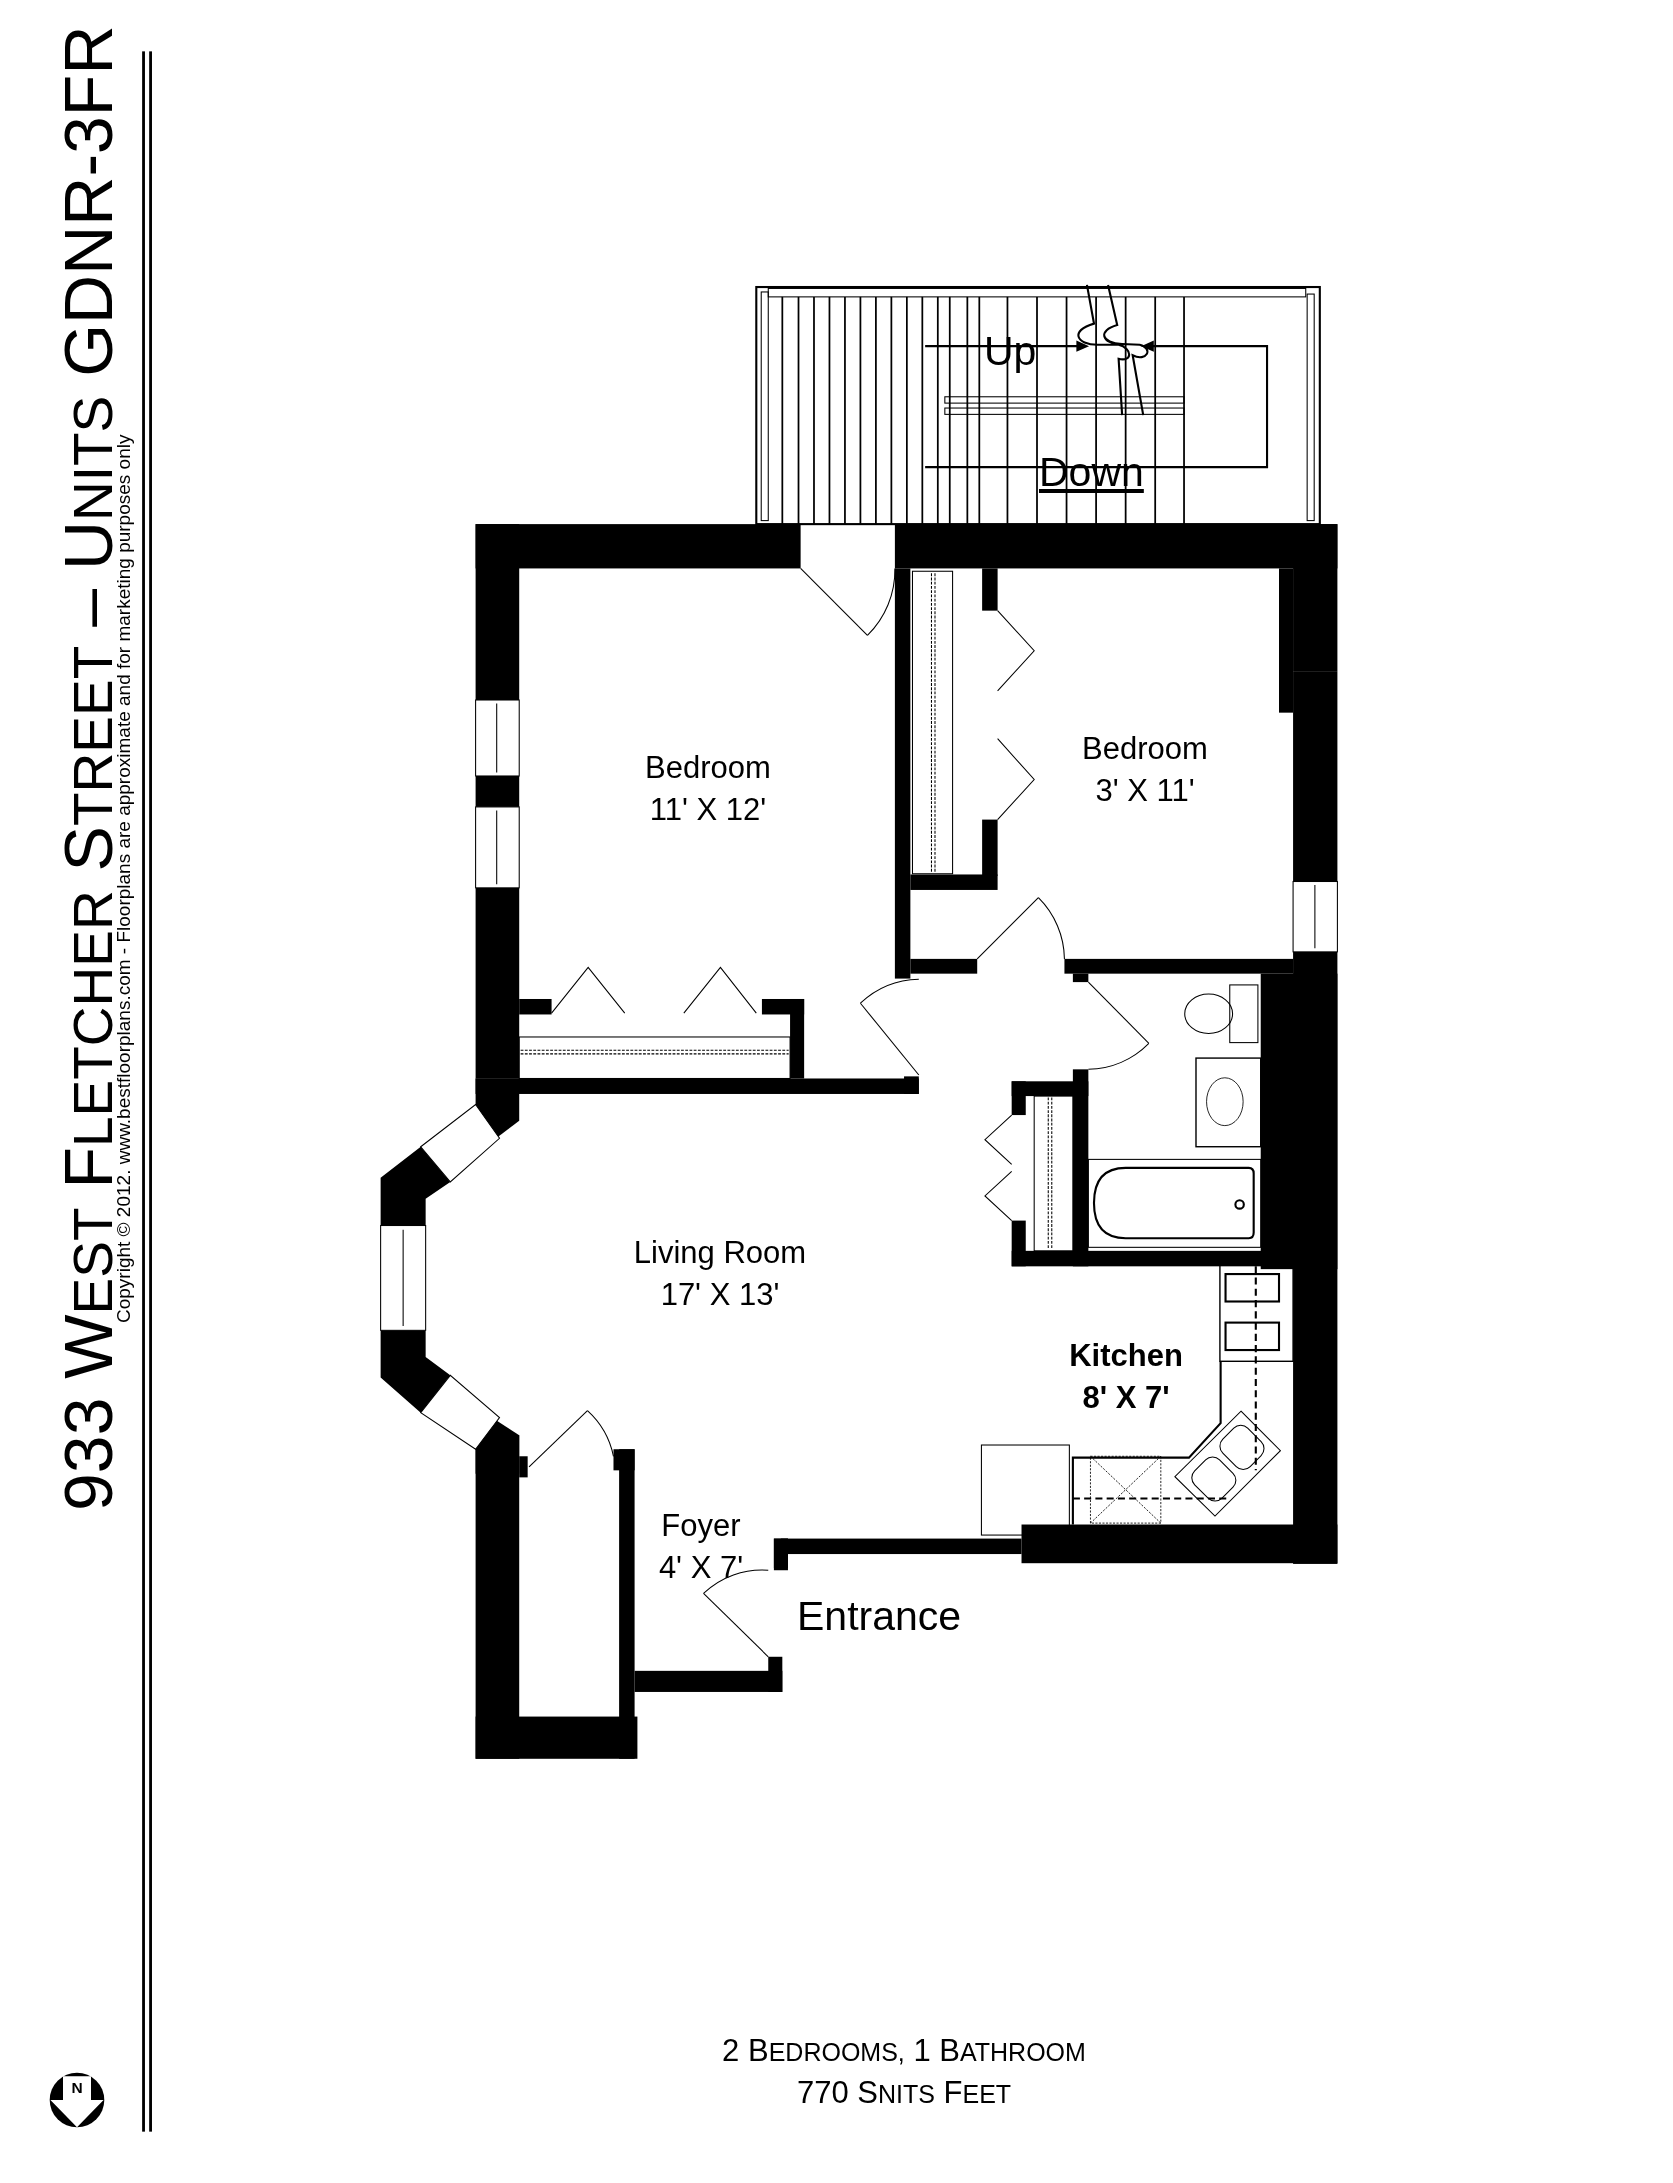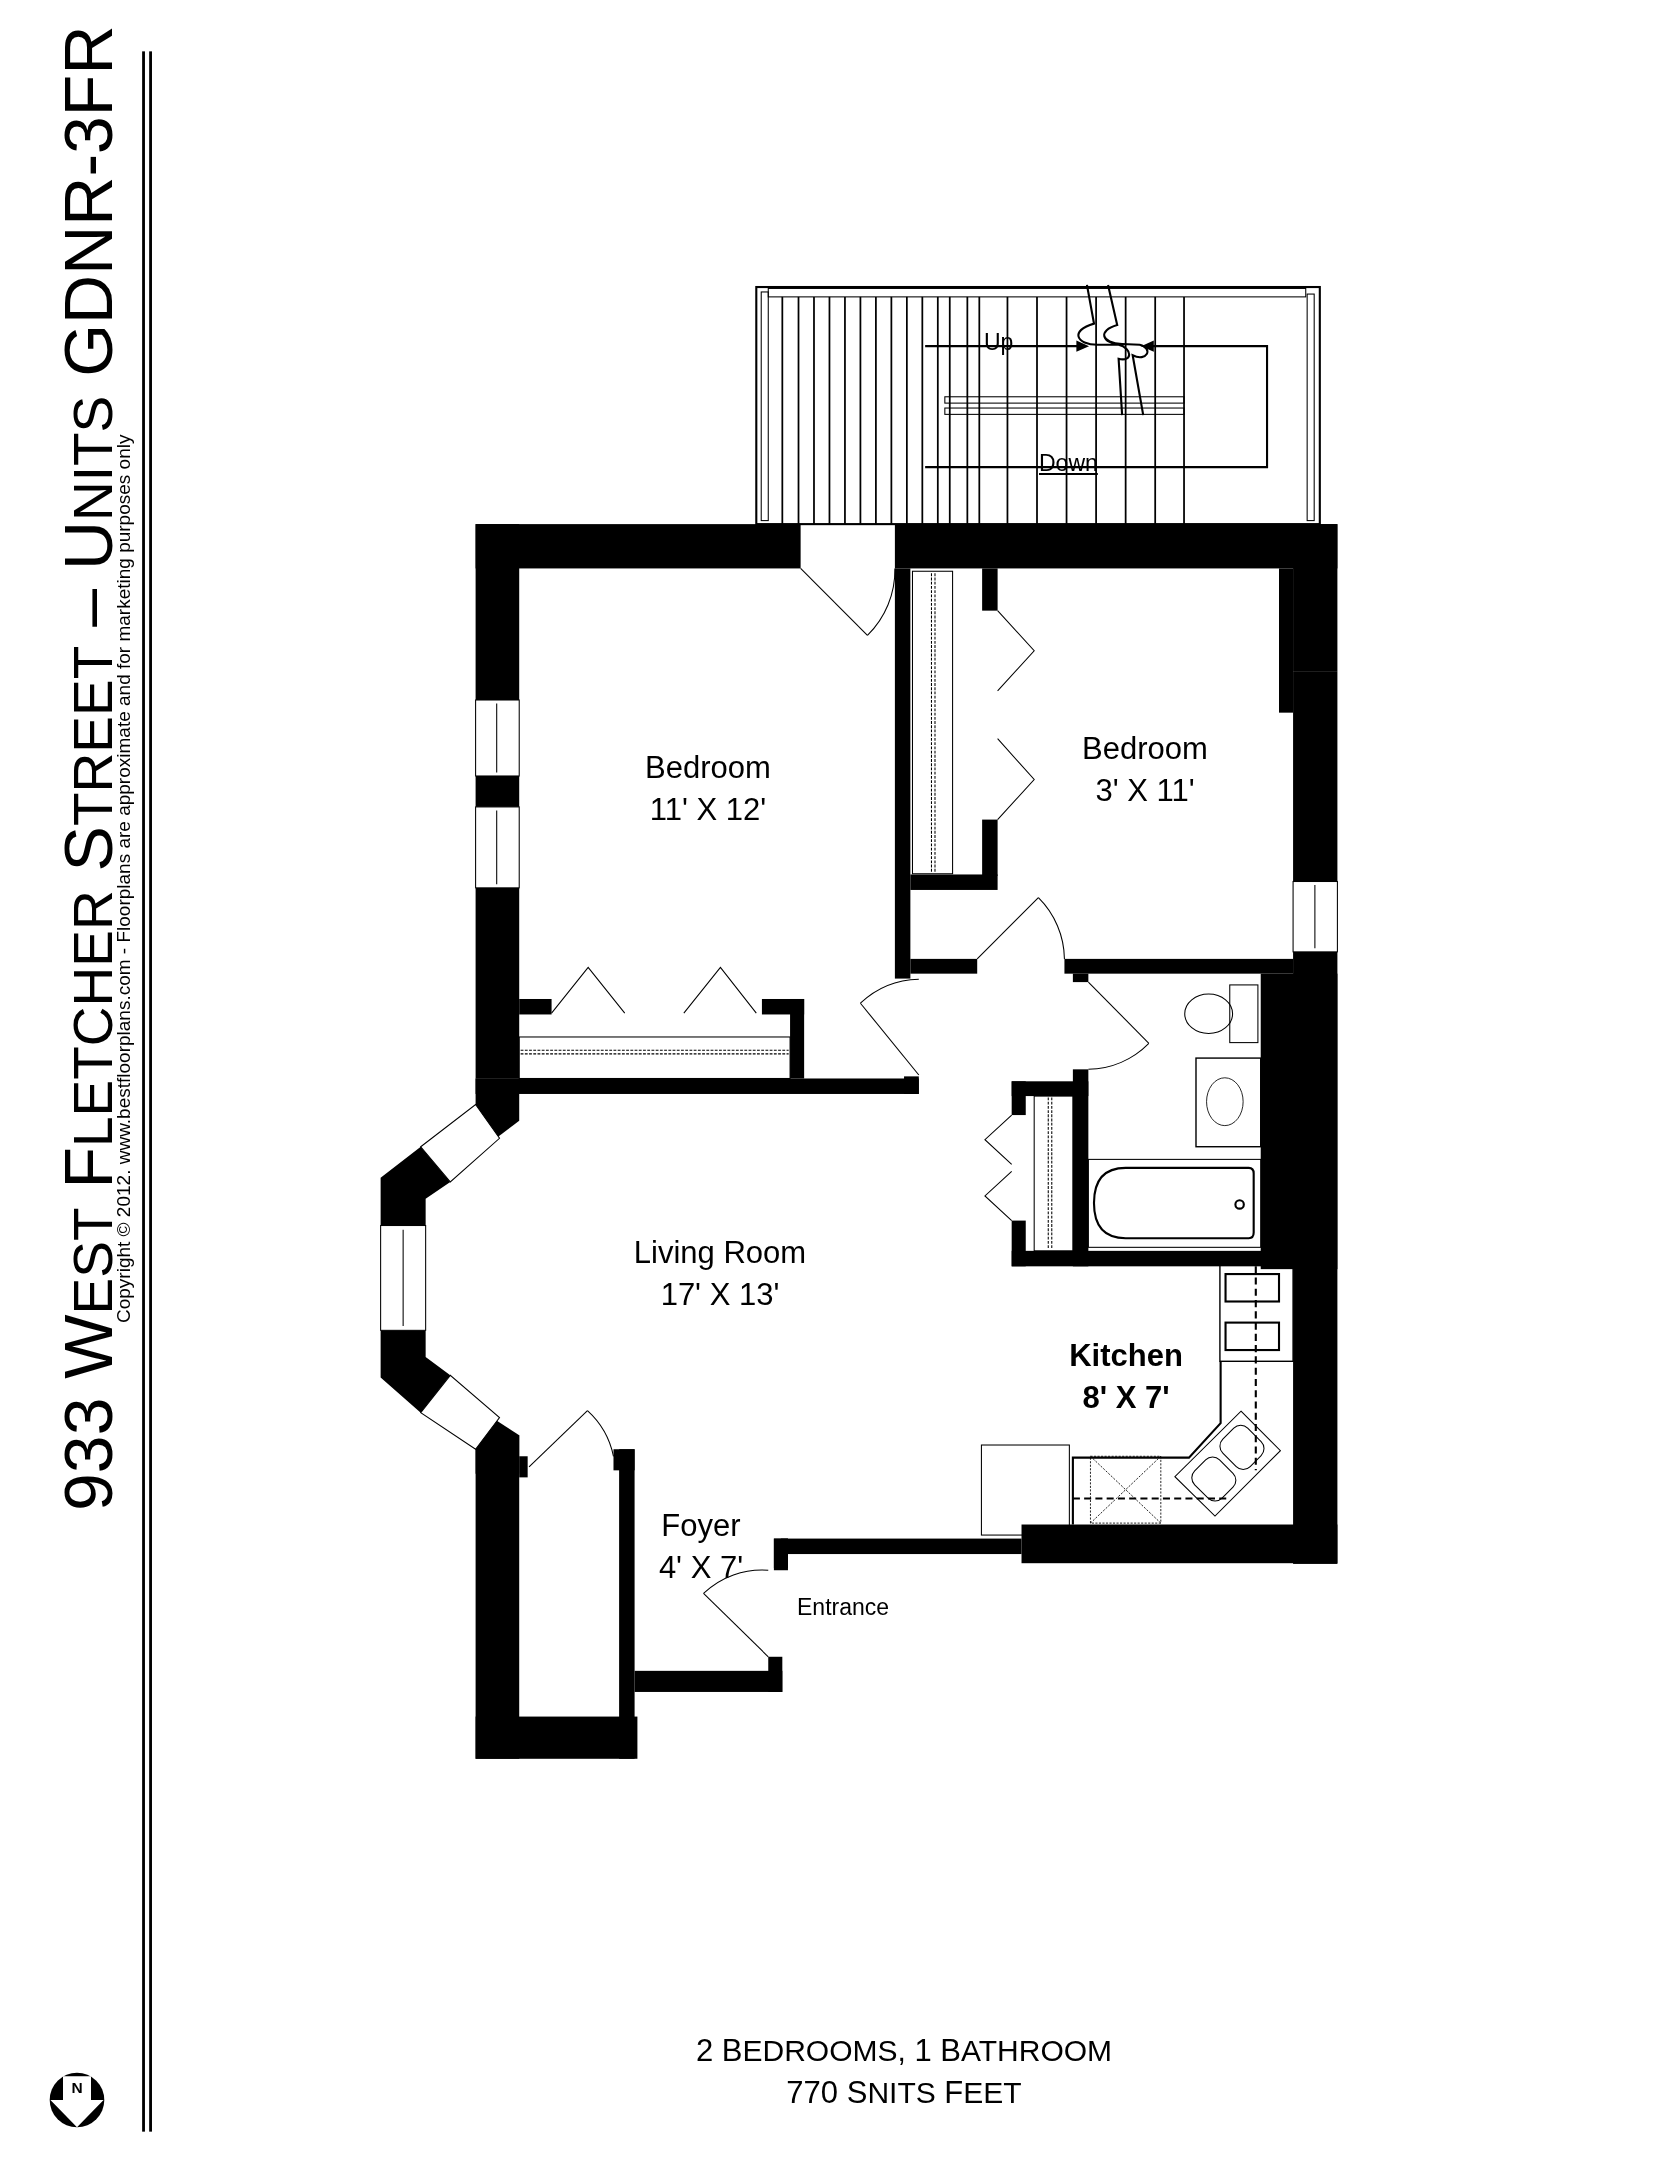--- a/index.html
+++ b/index.html
@@ -4,23 +4,23 @@
 <style>
   html, body { margin:0; padding:0; background:#ffffff; }
   body { width:1673px; height:2183px; position:relative; overflow:hidden; font-family:"Liberation Sans", sans-serif; color:#000; }
   .page { position:absolute; left:0; top:0; width:1673px; height:2183px; background:#fff; }
   svg.plan { position:absolute; left:0; top:0; }
   .vtitle { position:absolute; left:0; top:0; transform-origin:0 0; white-space:nowrap; }
   .title-main { font-size:68px; letter-spacing:0px; line-height:1; }
   .title-main .sc { font-size:55px; }
   .copyright { font-size:19px; line-height:1; }
   .room-label { position:absolute; text-align:center; font-size:31px; line-height:1.35; transform:translateX(-50%); white-space:nowrap; }
-  .stair-label { position:absolute; font-size:23px; line-height:1; white-space:nowrap; }
+  .stair-label { position:absolute; font-size:41px; line-height:1; white-space:nowrap; }
   .summary { position:absolute; left:0; width:1808px; text-align:center; font-size:31px; line-height:1; white-space:nowrap; }
-  .summary .sc { font-size:30px;text-align:right; }
+  .summary .sc { font-size:25px;text-align:right; }
   .compass { position:absolute; left:49px; top:2072px; width:56px; height:56px; }
   .compass-n { position:absolute; left:0; top:7px; width:56px; text-align:center; font-size:15.5px; font-weight:bold; color:#000; }
 </style>
 </head>
 <body>
 
 <div class="page">
 
   <div class="vtitle" style="transform: translate(54px, 1511px) rotate(-90deg);">
     <div class="title-main">

